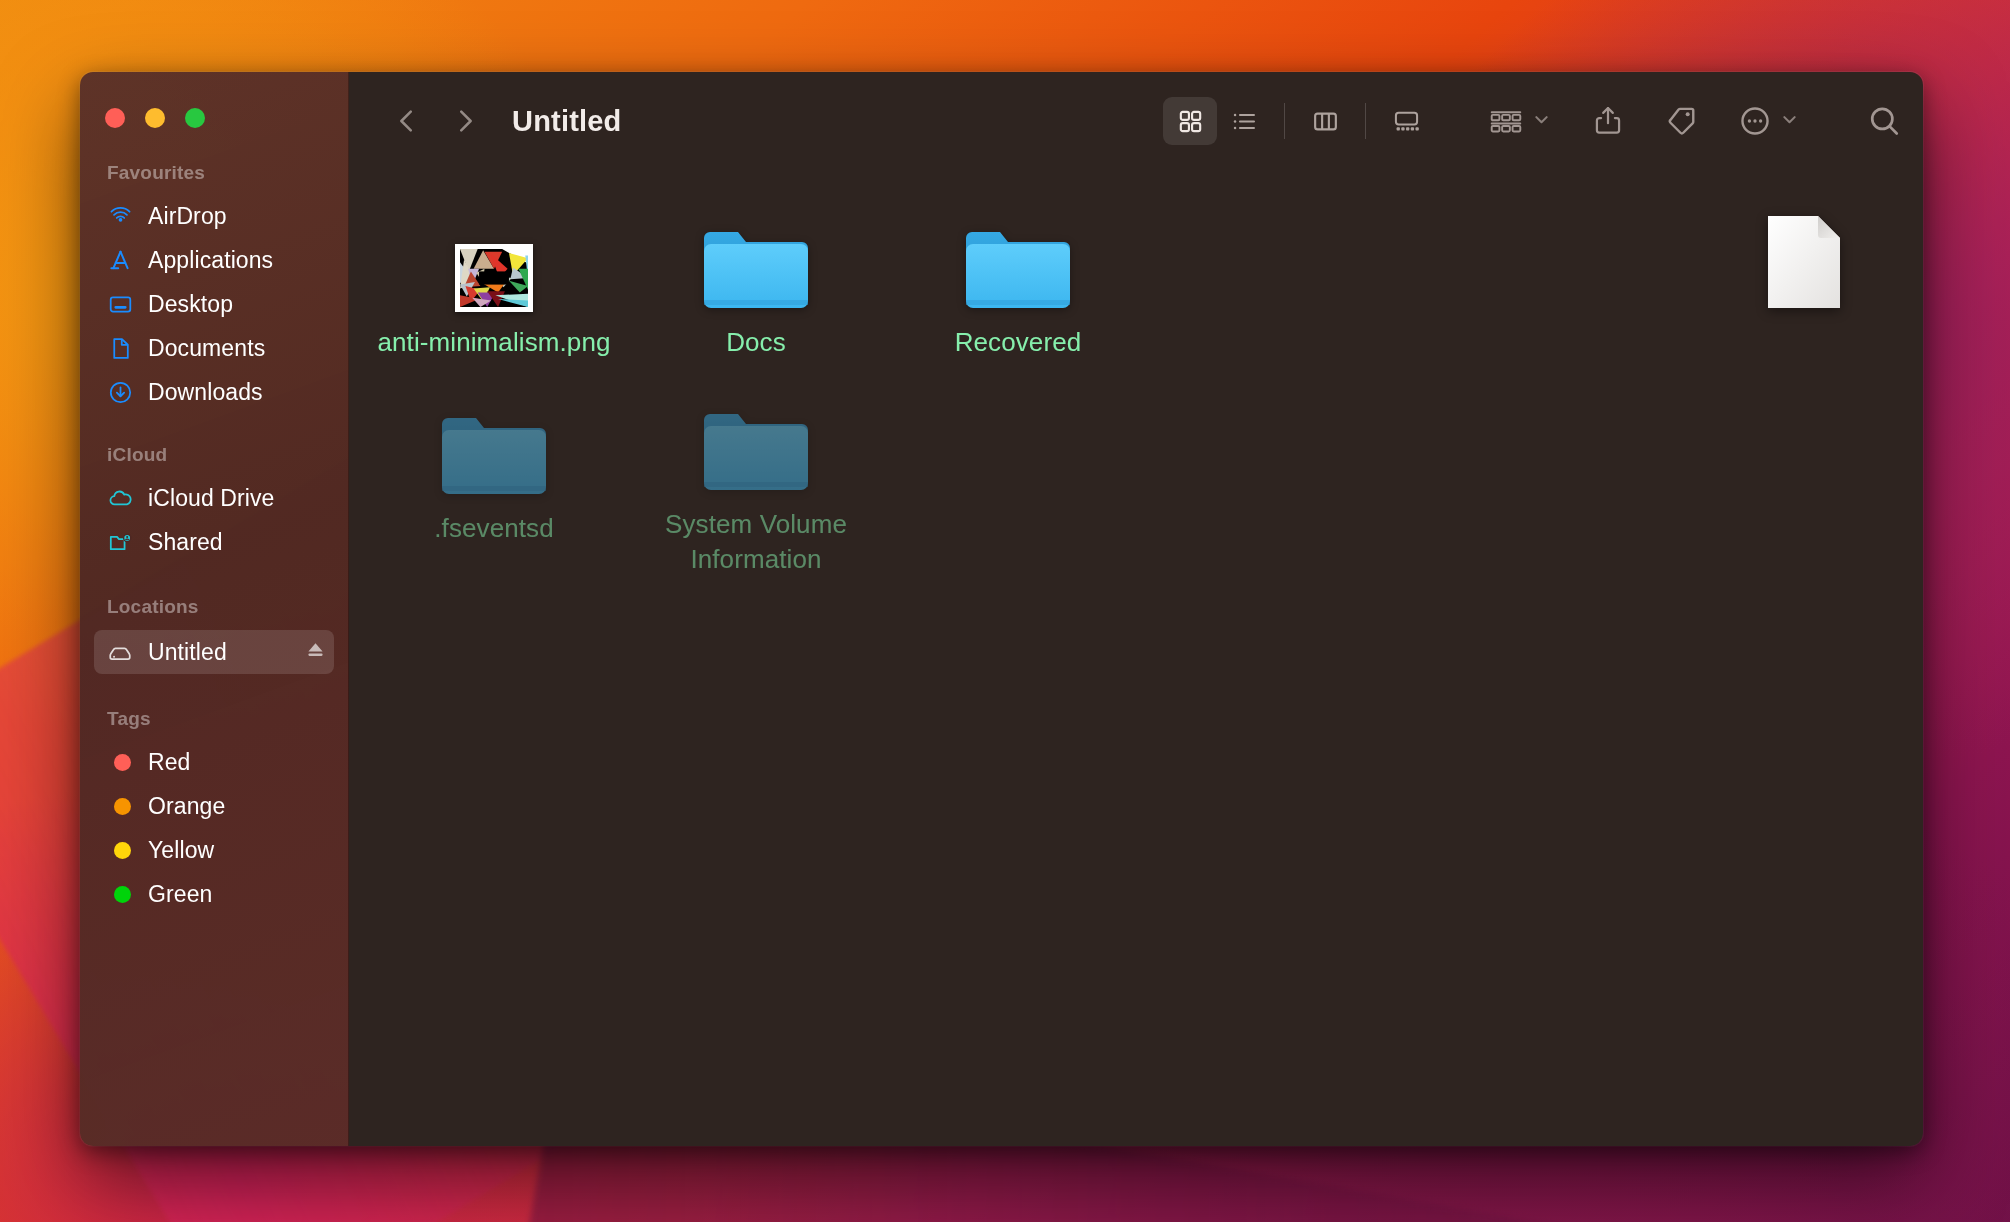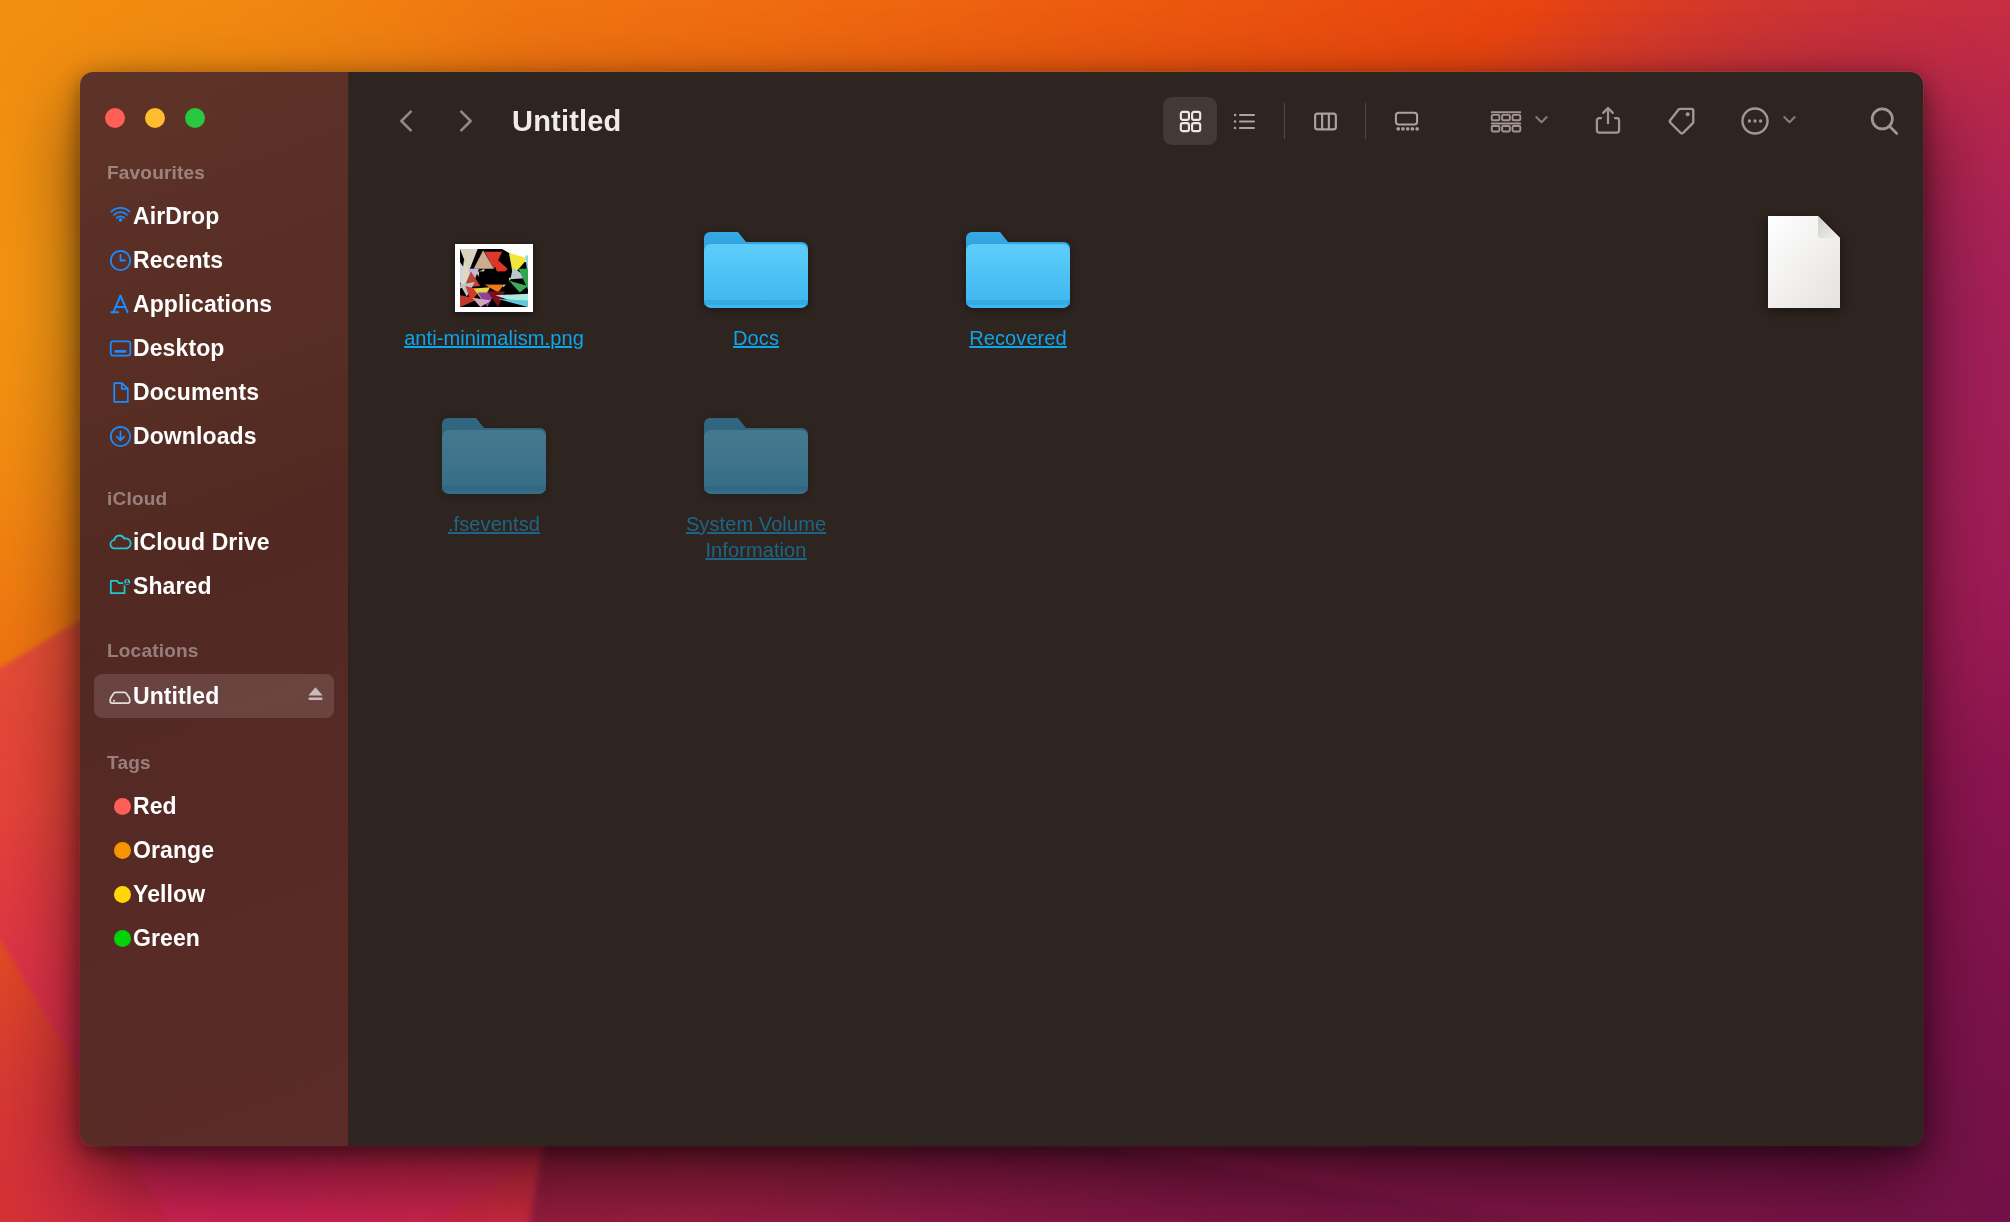--- a/index.html
+++ b/index.html
@@ -58,25 +58,24 @@
   .light.y{ background:#febc2e; }
   .light.g{ background:#28c840; }
 
   .sb-group-title{
     font-size:19px; font-weight:700; letter-spacing:.2px;
     color:rgba(255,255,255,.40);
     padding:0 0 0 27px;
   }
   .sb-item{
     height:44px; margin:0 14px; padding-left:13px;
-    display:flex; align-items:center; 
+    display:flex; align-items:center; gap:15px;
     border-radius:8px; color:#fff;
     font-size:23px; letter-spacing:.1px;
     position:relative;
-    font-weight:bold;
   }
   .sb-item.selected{ background:rgba(255,255,255,.13); }
   .sb-ico{ width:26px;height:26px; flex:0 0 26px; display:flex;align-items:center;justify-content:center; }
   .sb-ico svg{ display:block; }
   .sb-label{ white-space:nowrap; }
   .eject{ margin-left:auto; margin-right:7px; opacity:.85; }
   .dot{ width:17px;height:17px;border-radius:50%; margin-left:4px; }
 
   
   #main{
@@ -125,24 +124,23 @@
     align-content:start;
   }
   .cell{
     display:flex; flex-direction:column; align-items:center;
     padding-top:4px;
   }
   .cell.dim{ opacity:.50; }
   .ico-wrap{ height:104px; display:flex; align-items:flex-end; justify-content:center; }
   .name{
     margin-top:13px; width:246px; text-align:center;
-    font-size:20px; color:#0ea5e9; line-height:1.32;
+    font-size:26px; color:#86efac; line-height:1.32;
     letter-spacing:.1px;
     word-break:break-word;
-    text-decoration:underline;
   }
   .png-thumb{
     width:78px;height:68px; background:#fff;
     padding:5px;
     box-shadow:0 2px 6px rgba(0,0,0,.5);
     display:block;
   }
   .doc-ico{ filter:drop-shadow(0 3px 6px rgba(0,0,0,.45)); }
   .folder-ico{ filter:drop-shadow(0 2px 4px rgba(0,0,0,.35)); }
 </style>
@@ -170,29 +168,20 @@
           <svg width="25" height="25" viewBox="0 0 24 24" fill="none" stroke="#1a8cff" stroke-width="1.7" stroke-linecap="round">
             <circle cx="12" cy="15.2" r="1.8" fill="#1a8cff" stroke="none"></circle>
             <path d="M8.4 13.4a5 5 0 0 1 7.2 0"></path>
             <path d="M5.8 10.4a8.7 8.7 0 0 1 12.4 0"></path>
             <path d="M3.3 7.4a12.3 12.3 0 0 1 17.4 0"></path>
           </svg>
         </span>
         <span class="sb-label">AirDrop</span>
       </div>
 
-      <div class="sb-item">
-        <span class="sb-ico">
-          <svg width="25" height="25" viewBox="0 0 24 24" fill="none" stroke="#1a8cff" stroke-width="1.7" stroke-linecap="round">
-            <circle cx="12" cy="12" r="9.3"></circle>
-            <path d="M12 6.6V12h4.4"></path>
-          </svg>
-        </span>
-        <span class="sb-label">Recents</span>
-      </div>
 
       <div class="sb-item">
         <span class="sb-ico">
           <svg width="25" height="25" viewBox="0 0 24 24" fill="none" stroke="#1a8cff" stroke-width="1.9" stroke-linecap="round" stroke-linejoin="round">
             <path d="M12 3.6 5.2 19.4"></path>
             <path d="M12 3.6l6.8 15.8"></path>
             <path d="M7.4 14.3h9.2"></path>
             <path d="M3.2 19.4h6.6"></path>
           </svg>
         </span>

